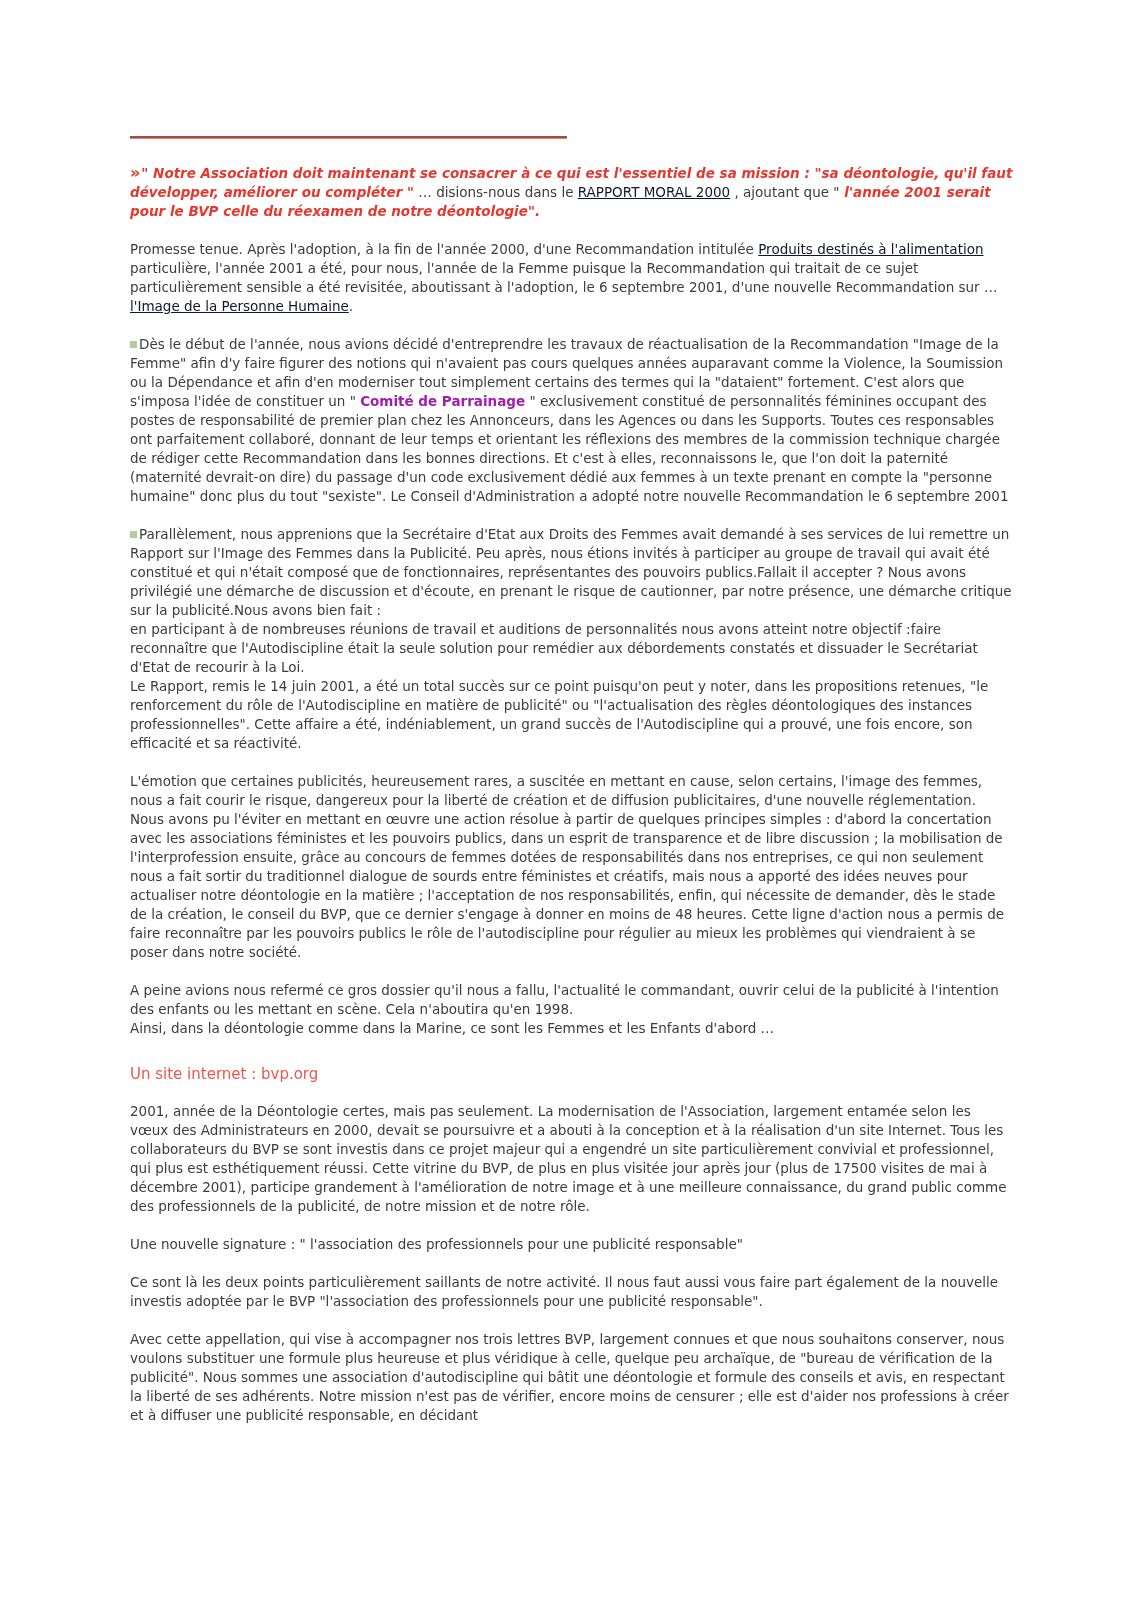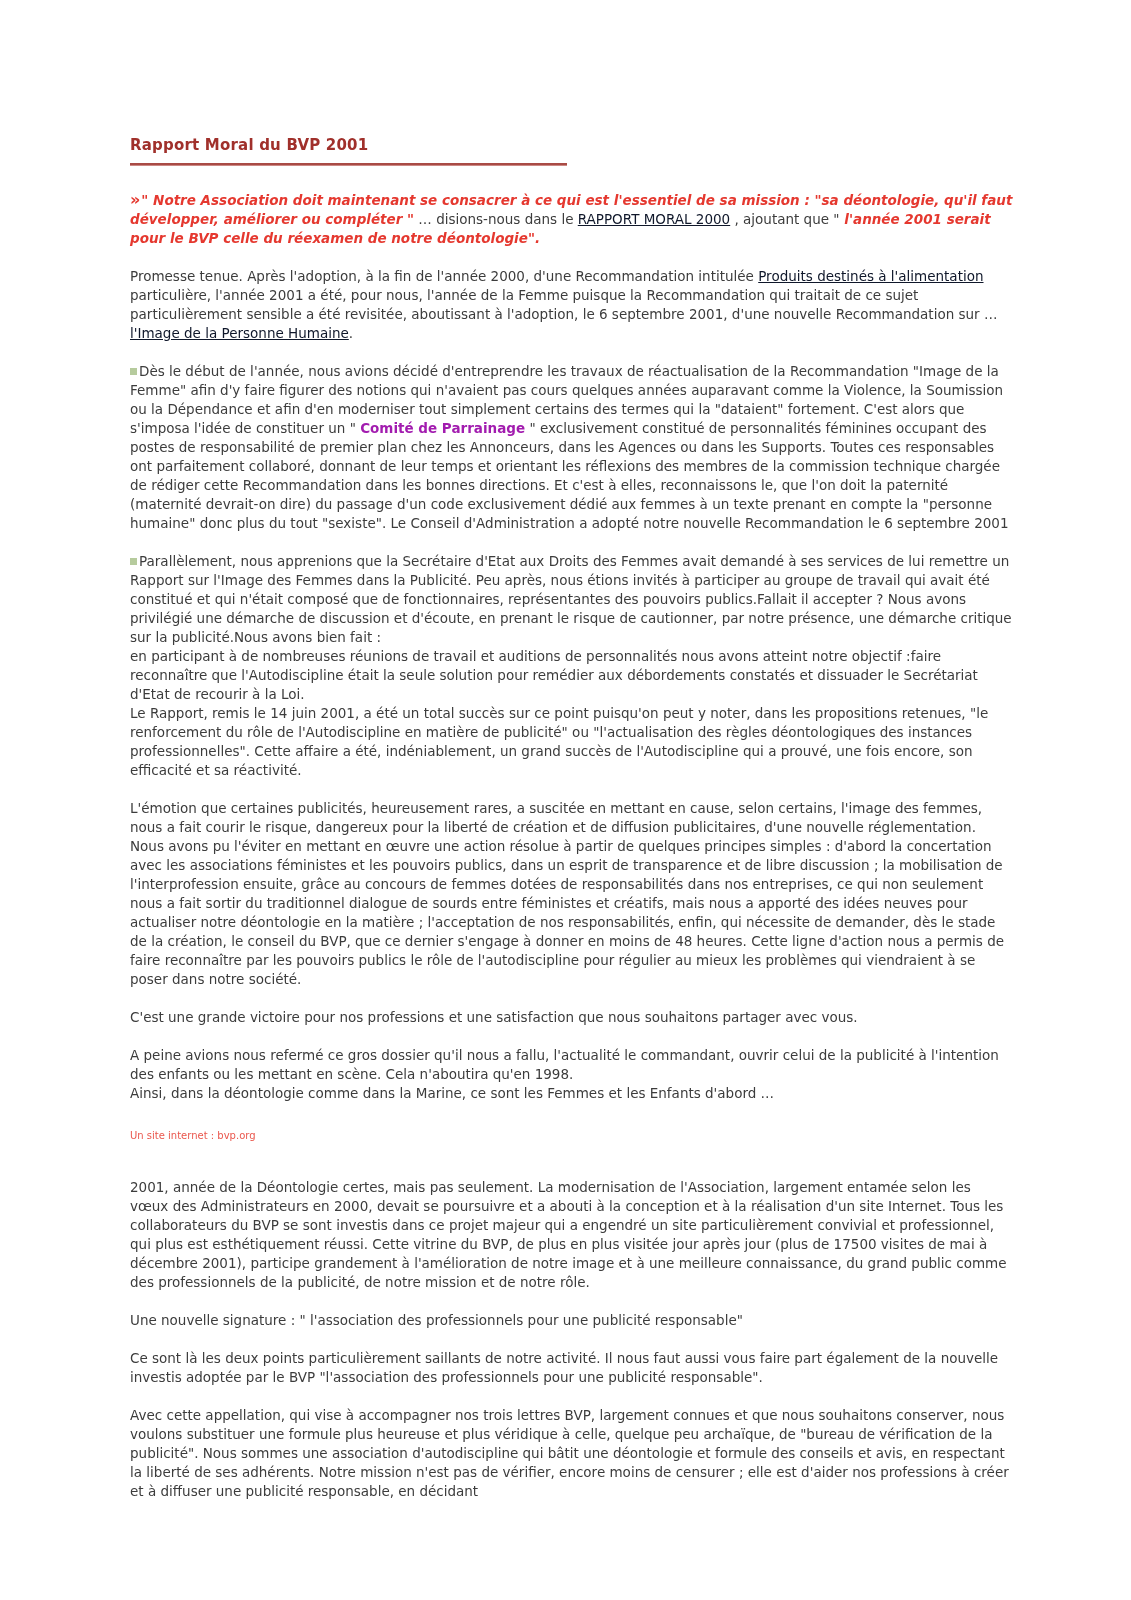--- a/index.html
+++ b/index.html
@@ -59,56 +59,54 @@
     color: #0f172a;
     text-decoration: underline;
     cursor: pointer;
   }
   a.link-light {
     color: #0f172a;
     text-decoration: underline;
     cursor: pointer;
   }
   h2 {
-    font-size: 10px;
+    font-size: 15px;
     font-weight: normal;
     color: #ea574d;
-    margin: 27px 0 37px 0;
+    margin: 27px 0 19px 0;
   }
   .bullet {
     display: inline-block;
     width: 7px;
     height: 7px;
     background: #b6cb9d;
     margin-right: 2px;
     vertical-align: 1px;
   }
 </style>
 </head>
 <body>
 
 <div class="page">
 
-  <h1>Rapport Moral du BVP 2001</h1>
   <div class="rule"></div>
 
   <p class="quote"><span class="chev">»</span><span class="red-em">" Notre Association doit maintenant se consacrer à ce qui est l'essentiel de sa mission : "sa déontologie, qu'il faut développer, améliorer ou compléter "</span><span> … disions-nous dans le </span><a class="link-dark">RAPPORT MORAL 2000</a><span> , ajoutant que "</span><span class="red-em"> l'année 2001 serait pour le BVP celle du réexamen de notre déontologie".</span></p>
 
   <p><span>Promesse tenue. Après l'adoption, à la fin de l'année 2000, d'une Recommandation intitulée </span><a class="link-light">Produits destinés à l'alimentation </a><span>particulière, l'année 2001 a été, pour nous, l'année de la Femme puisque la Recommandation qui traitait de ce sujet particulièrement sensible a été revisitée, aboutissant à l'adoption, le 6 septembre 2001, d'une nouvelle Recommandation sur … </span><a class="link-light">l'Image de la Personne Humaine</a><span>.</span></p>
 
 
   <p><span class="bullet"></span><span>Dès le début de l'année, nous avions décidé d'entreprendre les travaux de réactualisation de la Recommandation "Image de la Femme" afin d'y faire figurer des notions qui n'avaient pas cours quelques années auparavant comme la Violence, la Soumission ou la Dépendance et afin d'en moderniser tout simplement certains des termes qui la "dataient" fortement. C'est alors que s'imposa l'idée de constituer un " </span><span class="red-bold">Comité de Parrainage</span><span> " exclusivement constitué de personnalités féminines occupant des postes de responsabilité de premier plan chez les Annonceurs, dans les Agences ou dans les Supports. Toutes ces responsables ont parfaitement collaboré, donnant de leur temps et orientant les réflexions des membres de la commission technique chargée de rédiger cette Recommandation dans les bonnes directions. Et c'est à elles, reconnaissons le, que l'on doit la paternité (maternité devrait-on dire) du passage d'un code exclusivement dédié aux femmes à un texte prenant en compte la "personne humaine" donc plus du tout "sexiste". Le Conseil d'Administration a adopté notre nouvelle Recommandation le 6 septembre 2001</span></p>
 
   <p class="preline"><span class="bullet"></span><span>Parallèlement, nous apprenions que la Secrétaire d'Etat aux Droits des Femmes avait demandé à ses services de lui remettre un Rapport sur l'Image des Femmes dans la Publicité. Peu après, nous étions invités à participer au groupe de travail qui avait été constitué et qui n'était composé que de fonctionnaires, représentantes des pouvoirs publics.Fallait il accepter ? Nous avons privilégié une démarche de discussion et d'écoute, en prenant le risque de cautionner, par notre présence, une démarche critique sur la publicité.Nous avons bien fait :
 en participant à de nombreuses réunions de travail et auditions de personnalités nous avons atteint notre objectif :faire reconnaître que l'Autodiscipline était la seule solution pour remédier aux débordements constatés et dissuader le Secrétariat d'Etat de recourir à la Loi.
 Le Rapport, remis le 14 juin 2001, a été un total succès sur ce point puisqu'on peut y noter, dans les propositions retenues, "le renforcement du rôle de l'Autodiscipline en matière de publicité" ou "l'actualisation des règles déontologiques des instances professionnelles". Cette affaire a été, indéniablement, un grand succès de l'Autodiscipline qui a prouvé, une fois encore, son efficacité et sa réactivité.</span></p>
 
   <p>L'émotion que certaines publicités, heureusement rares, a suscitée en mettant en cause, selon certains, l'image des femmes, nous a fait courir le risque, dangereux pour la liberté de création et de diffusion publicitaires, d'une nouvelle réglementation. Nous avons pu l'éviter en mettant en œuvre une action résolue à partir de quelques principes simples : d'abord la concertation avec les associations féministes et les pouvoirs publics, dans un esprit de transparence et de libre discussion ; la mobilisation de l'interprofession ensuite, grâce au concours de femmes dotées de responsabilités dans nos entreprises, ce qui non seulement nous a fait sortir du traditionnel dialogue de sourds entre féministes et créatifs, mais nous a apporté des idées neuves pour actualiser notre déontologie en la matière ; l'acceptation de nos responsabilités, enfin, qui nécessite de demander, dès le stade de la création, le conseil du BVP, que ce dernier s'engage à donner en moins de 48 heures. Cette ligne d'action nous a permis de faire reconnaître par les pouvoirs publics le rôle de l'autodiscipline pour régulier au mieux les problèmes qui viendraient à se poser dans notre société.</p>
 
-  <p>C'est une grande victoire pour nos professions et une satisfaction que nous souhaitons partager avec vous.</p>
 
   <p class="preline">A peine avions nous refermé ce gros dossier qu'il nous a fallu, l'actualité le commandant, ouvrir celui de la publicité à l'intention des enfants ou les mettant en scène. Cela n'aboutira qu'en 1998.
 Ainsi, dans la déontologie comme dans la Marine, ce sont les Femmes et les Enfants d'abord …</p>
 
   <h2>Un site internet : bvp.org</h2>
 
   <p>2001, année de la Déontologie certes, mais pas seulement. La modernisation de l'Association, largement entamée selon les vœux des Administrateurs en 2000, devait se poursuivre et a abouti à la conception et à la réalisation d'un site Internet. Tous les collaborateurs du BVP se sont investis dans ce projet majeur qui a engendré un site particulièrement convivial et professionnel, qui plus est esthétiquement réussi. Cette vitrine du BVP, de plus en plus visitée jour après jour (plus de 17500 visites de mai à décembre 2001), participe grandement à l'amélioration de notre image et à une meilleure connaissance, du grand public comme des professionnels de la publicité, de notre mission et de notre rôle.</p>
 
   <p>Une nouvelle signature : " l'association des professionnels pour une publicité responsable"</p>
 

